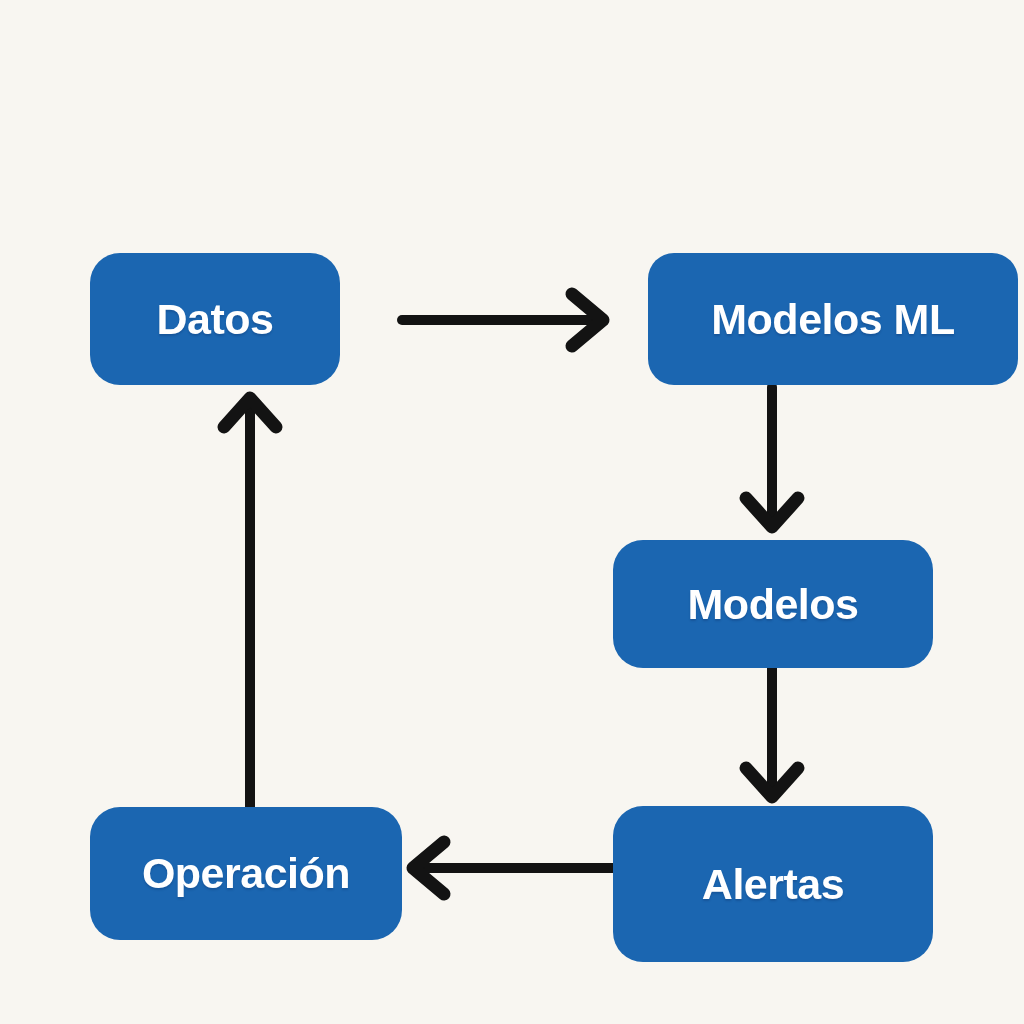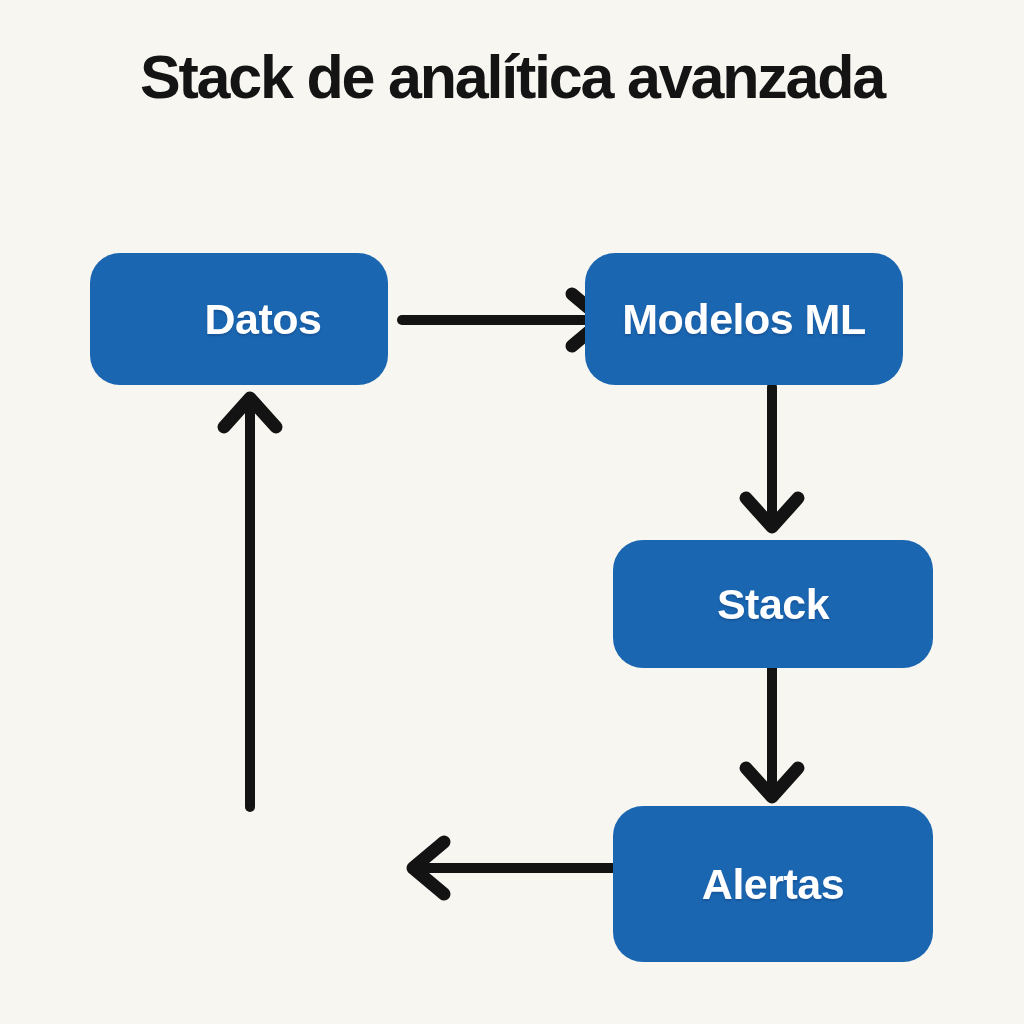--- a/index.html
+++ b/index.html
@@ -35,32 +35,32 @@
     position:absolute;
     background:var(--node-fill);
     border-radius:30px;
     color:var(--node-text);
     display:flex;align-items:center;justify-content:center;
     font-size:43px;
     font-weight:700;
     letter-spacing:-0.5px;
     text-shadow:0 2px 2px rgba(10,40,90,0.25);
   }
-  .node-datos      {left:90px;  top:253px; width:250px; height:132px;padding-left:48px;}
-  .node-modelos-ml {left:585px; top:253px; width:318px; height:132px;}
+  .node-datos      {left:90px;  top:253px; width:250px; height:132px;}
+  .node-modelos-ml {left:648px; top:253px; width:370px; height:132px;border-radius:26px;}
   .node-reglas     {left:613px; top:540px; width:320px; height:128px;}
   .node-alertas    {left:613px; top:806px; width:320px; height:156px;}
   .node-operacion  {left:90px;  top:807px; width:312px; height:133px;}
 </style>
 </head>
 <body>
 
 <div class="canvas">
 
-  <h1 class="title"><span>Stack de analítica avanzada</span><br></h1>
+  <h1 class="title"><br></h1>
 
   <svg class="arrow-layer" viewBox="0 0 1024 1024" xmlns="http://www.w3.org/2000/svg">
     <g stroke="#131313" fill="none" stroke-linecap="round" stroke-linejoin="round">
       <path d="M402 320 H 592" stroke-width="10"></path>
       <path d="M572 294 L 603 320 L 572 346" stroke-width="13"></path>
     </g>
     <g stroke="#131313" fill="none" stroke-linecap="round" stroke-linejoin="round">
       <path d="M772 387 V 516" stroke-width="10"></path>
       <path d="M746 498 L 772 527 L 798 498" stroke-width="13"></path>
     </g>
@@ -75,18 +75,19 @@
     <g stroke="#131313" fill="none" stroke-linecap="round" stroke-linejoin="round">
       <path d="M250 807 V 408" stroke-width="10"></path>
       <path d="M224 427 L 250 398 L 276 427" stroke-width="13"></path>
     </g>
   </svg>
 
   <div class="node node-datos">Datos</div>
 
   <div class="node node-modelos-ml">Modelos ML</div>
 
-  <div class="node node-reglas">Stack</div>
+  <div class="node node-reglas">Modelos</div>
 
   <div class="node node-alertas">Alertas</div>
 
+  <div class="node node-operacion">Operación</div>
 
 </div>
 
 </body></html>

